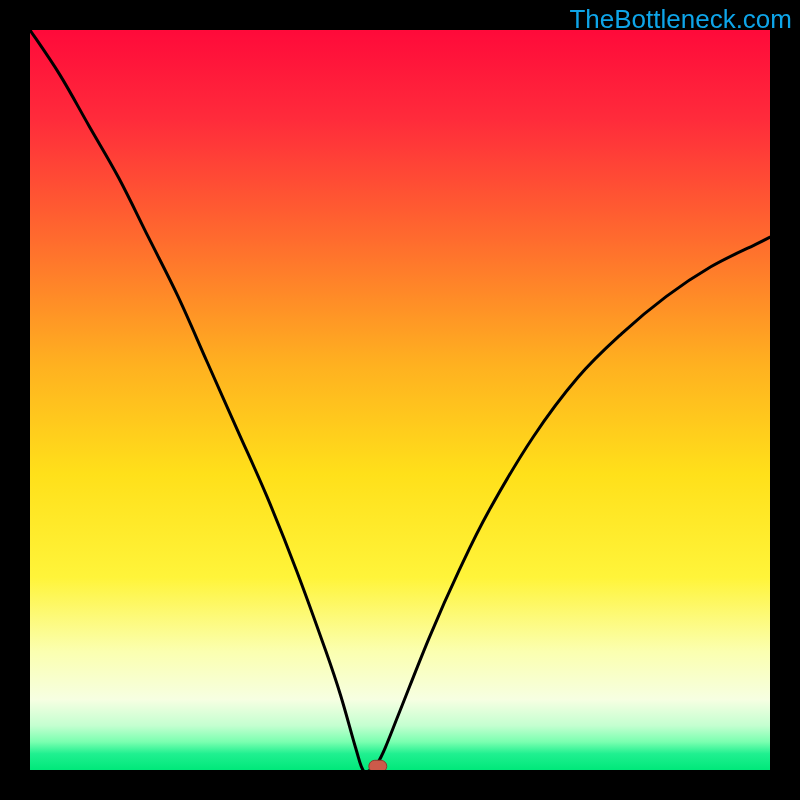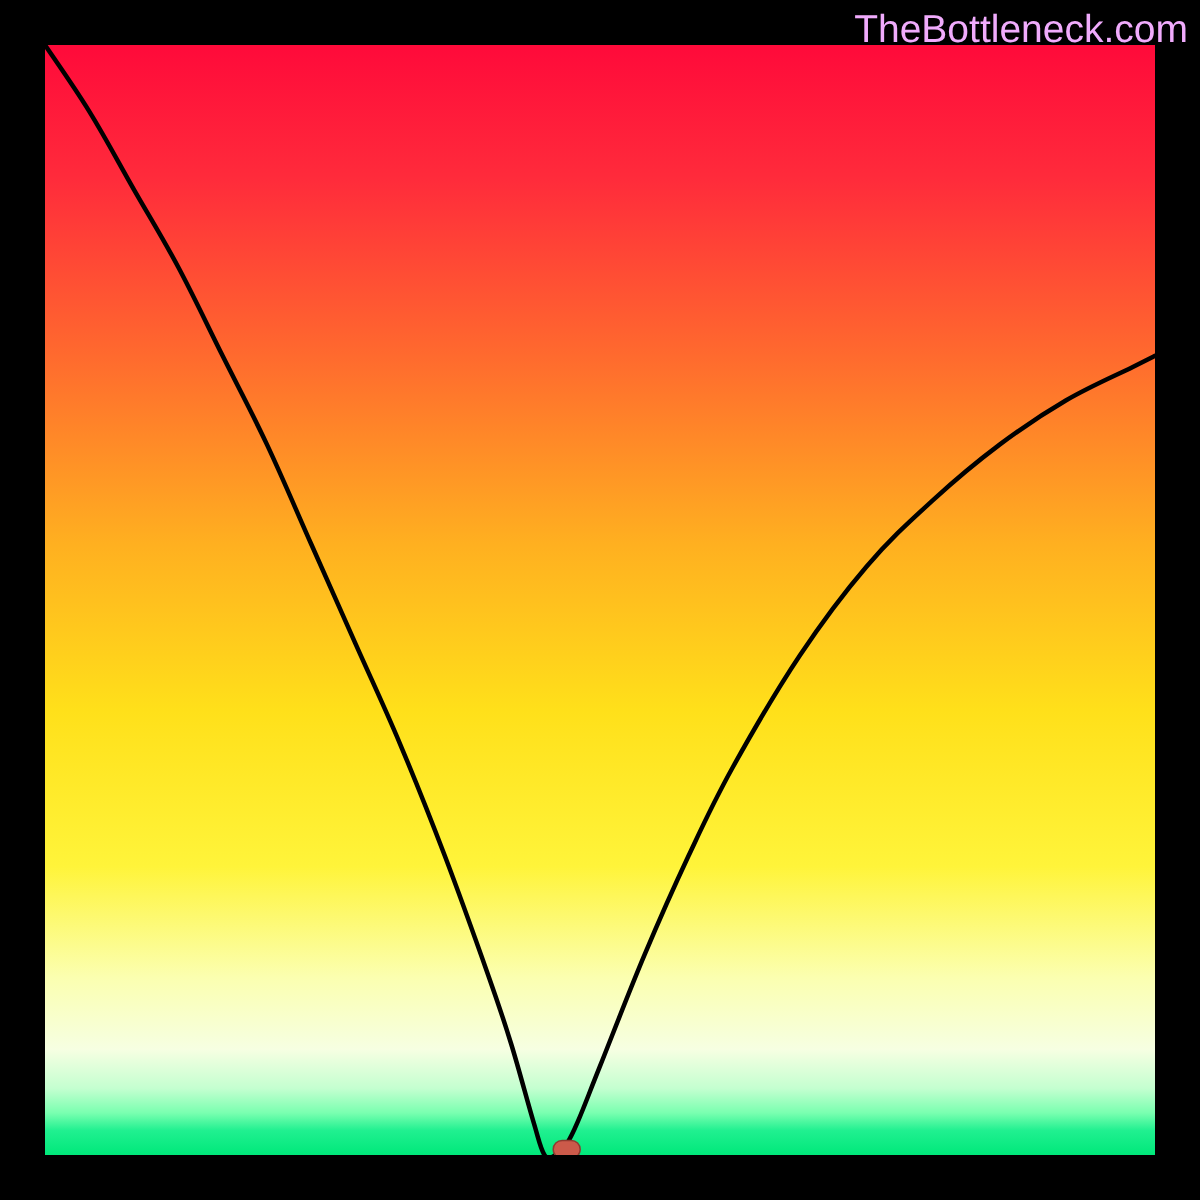--- a/index.html
+++ b/index.html
@@ -23,21 +23,21 @@
     position: absolute;
     left: 30px;
     top: 30px;
     width: 740px;
     height: 740px;
   }
   .watermark {
     position: absolute;
     top: 4px;
     right: 8px;
-    color: #f0abfc;
+    color: #0ea5e9;
     font-size: 26px;
     font-weight: 500;
     letter-spacing: 0px;
   }
   svg { display: block; }
 </style>
 </head>
 <body>
 
 <div class="frame">

